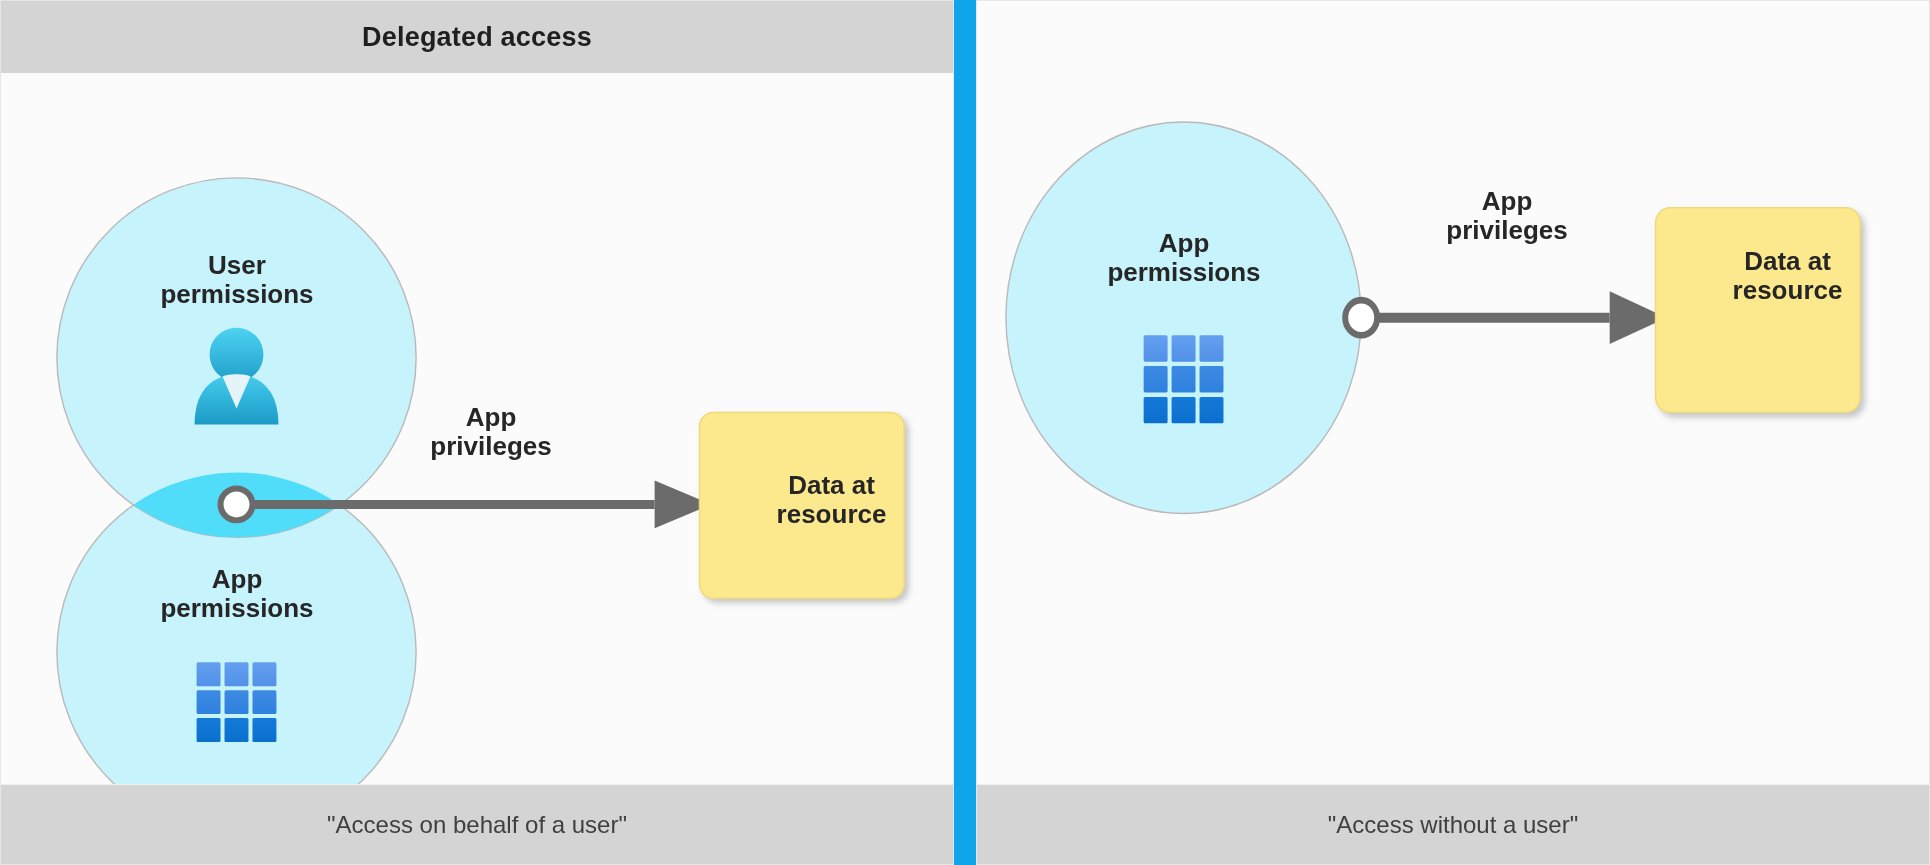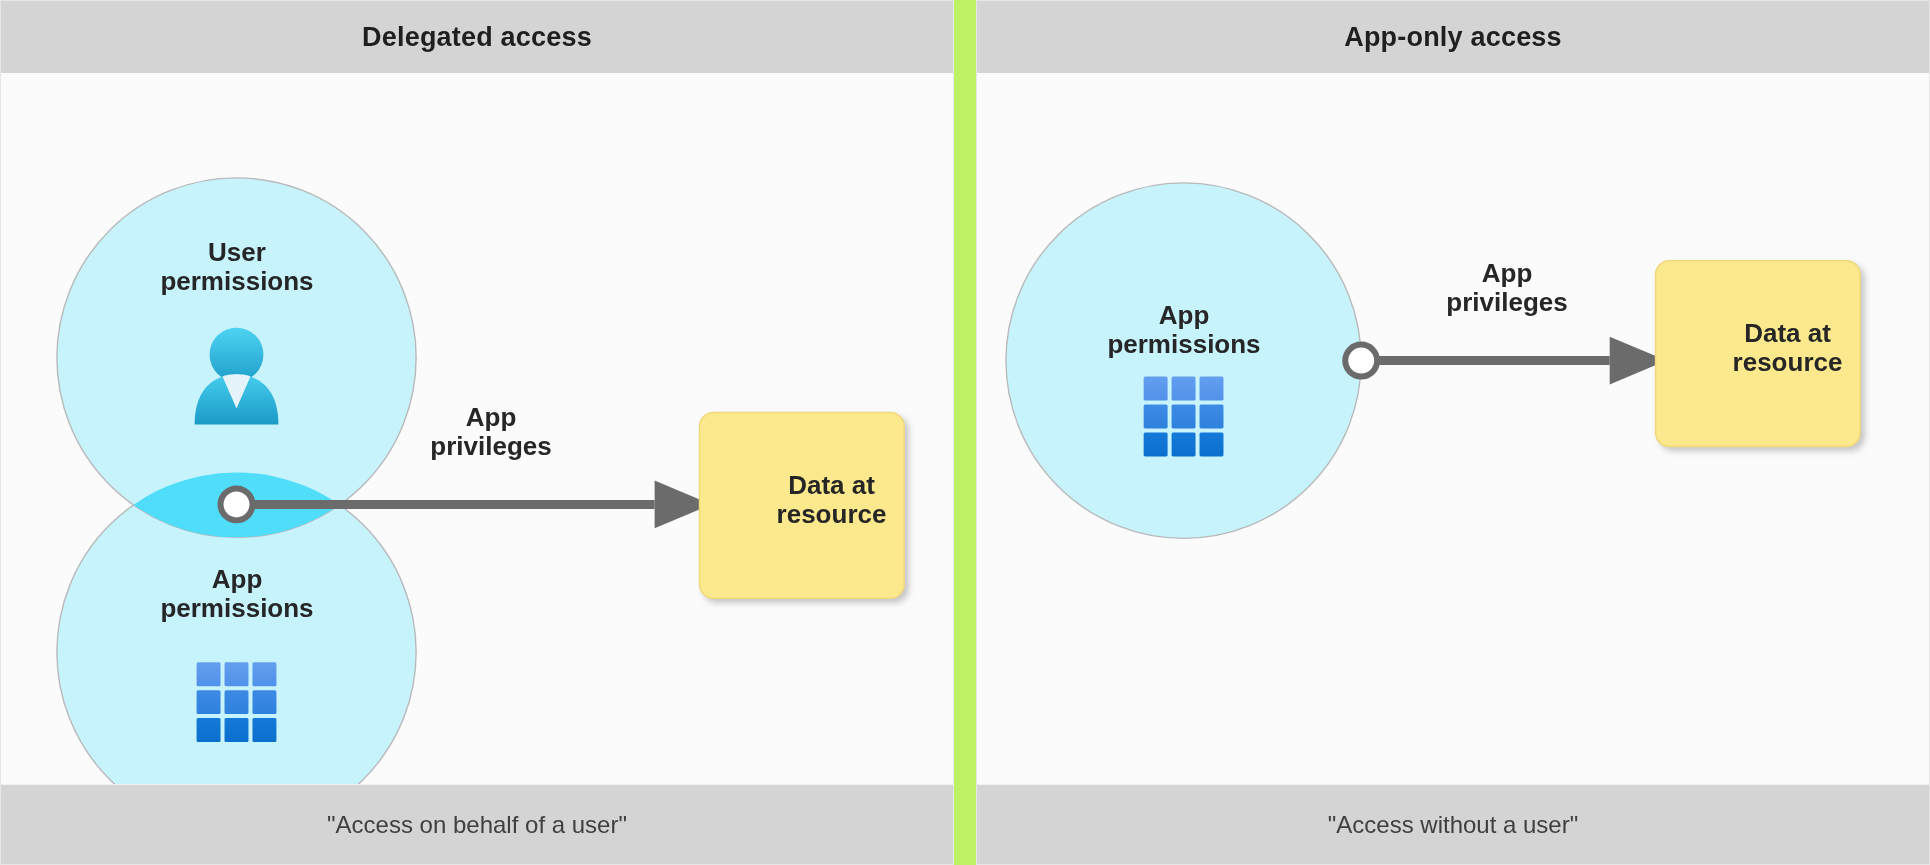--- a/index.html
+++ b/index.html
@@ -15,21 +15,21 @@
     overflow: hidden;
   }
 
   .diagram {
     position: relative;
     width: 1930px;
     height: 865px;
     display: flex;
     gap: 22px;
     box-sizing: border-box;
-    background: #bef264;
+    background: #0ea5e9;
   }
 
   .panel {
     position: relative;
     height: 865px;
     box-sizing: border-box;
     display: flex;
     flex-direction: column;
     background: #fbfbfb;
     border: 1px solid #e6e6e6;
@@ -174,44 +174,41 @@
             <rect x="16" y="-40" width="24" height="24" rx="1.5" fill="url(#gTileTopL)"></rect>
             <rect x="-40" y="-12" width="24" height="24" rx="1.5" fill="url(#gTileMidL)"></rect>
             <rect x="-12" y="-12" width="24" height="24" rx="1.5" fill="url(#gTileMidL)"></rect>
             <rect x="16" y="-12" width="24" height="24" rx="1.5" fill="url(#gTileMidL)"></rect>
             <rect x="-40" y="16" width="24" height="24" rx="1.5" fill="url(#gTileBotL)"></rect>
             <rect x="-12" y="16" width="24" height="24" rx="1.5" fill="url(#gTileBotL)"></rect>
             <rect x="16" y="16" width="24" height="24" rx="1.5" fill="url(#gTileBotL)"></rect>
           </g>
         </svg>
 
-        <div class="lbl lbl--circle" style="left:96px; top:165px; width:280px;">User
+        <div class="lbl lbl--circle" style="left:96px; top:178px; width:280px;">User
 permissions</div>
 
         <div class="lbl lbl--circle" style="left:96px; top:492px; width:280px;">App
 permissions</div>
 
         <div class="lbl lbl--edge" style="left:360px; top:330px; width:260px;">App
 privileges</div>
 
         <div class="lbl lbl--box" style="left:700px; top:398px; width:205px;">Data at
 resource</div>
       </div>
     </div>
 
     <footer class="panel-footer">
       <span class="panel-footer-caption">"Access on behalf of a user"</span>
     </footer>
   </section>
 
   <section class="panel panel--right">
 
-    <header class="panel-header">
-      <span class="panel-header-title">App-only access</span>
-    </header>
 
     <div class="panel-body">
       <div class="stage">
 
         <svg viewBox="0 0 954 712" preserveAspectRatio="none">
           <defs>
             <linearGradient id="gTileTopR" x1="0" y1="0" x2="0" y2="1">
               <stop offset="0%" stop-color="#649fef"></stop>
               <stop offset="100%" stop-color="#5191e9"></stop>
             </linearGradient>

